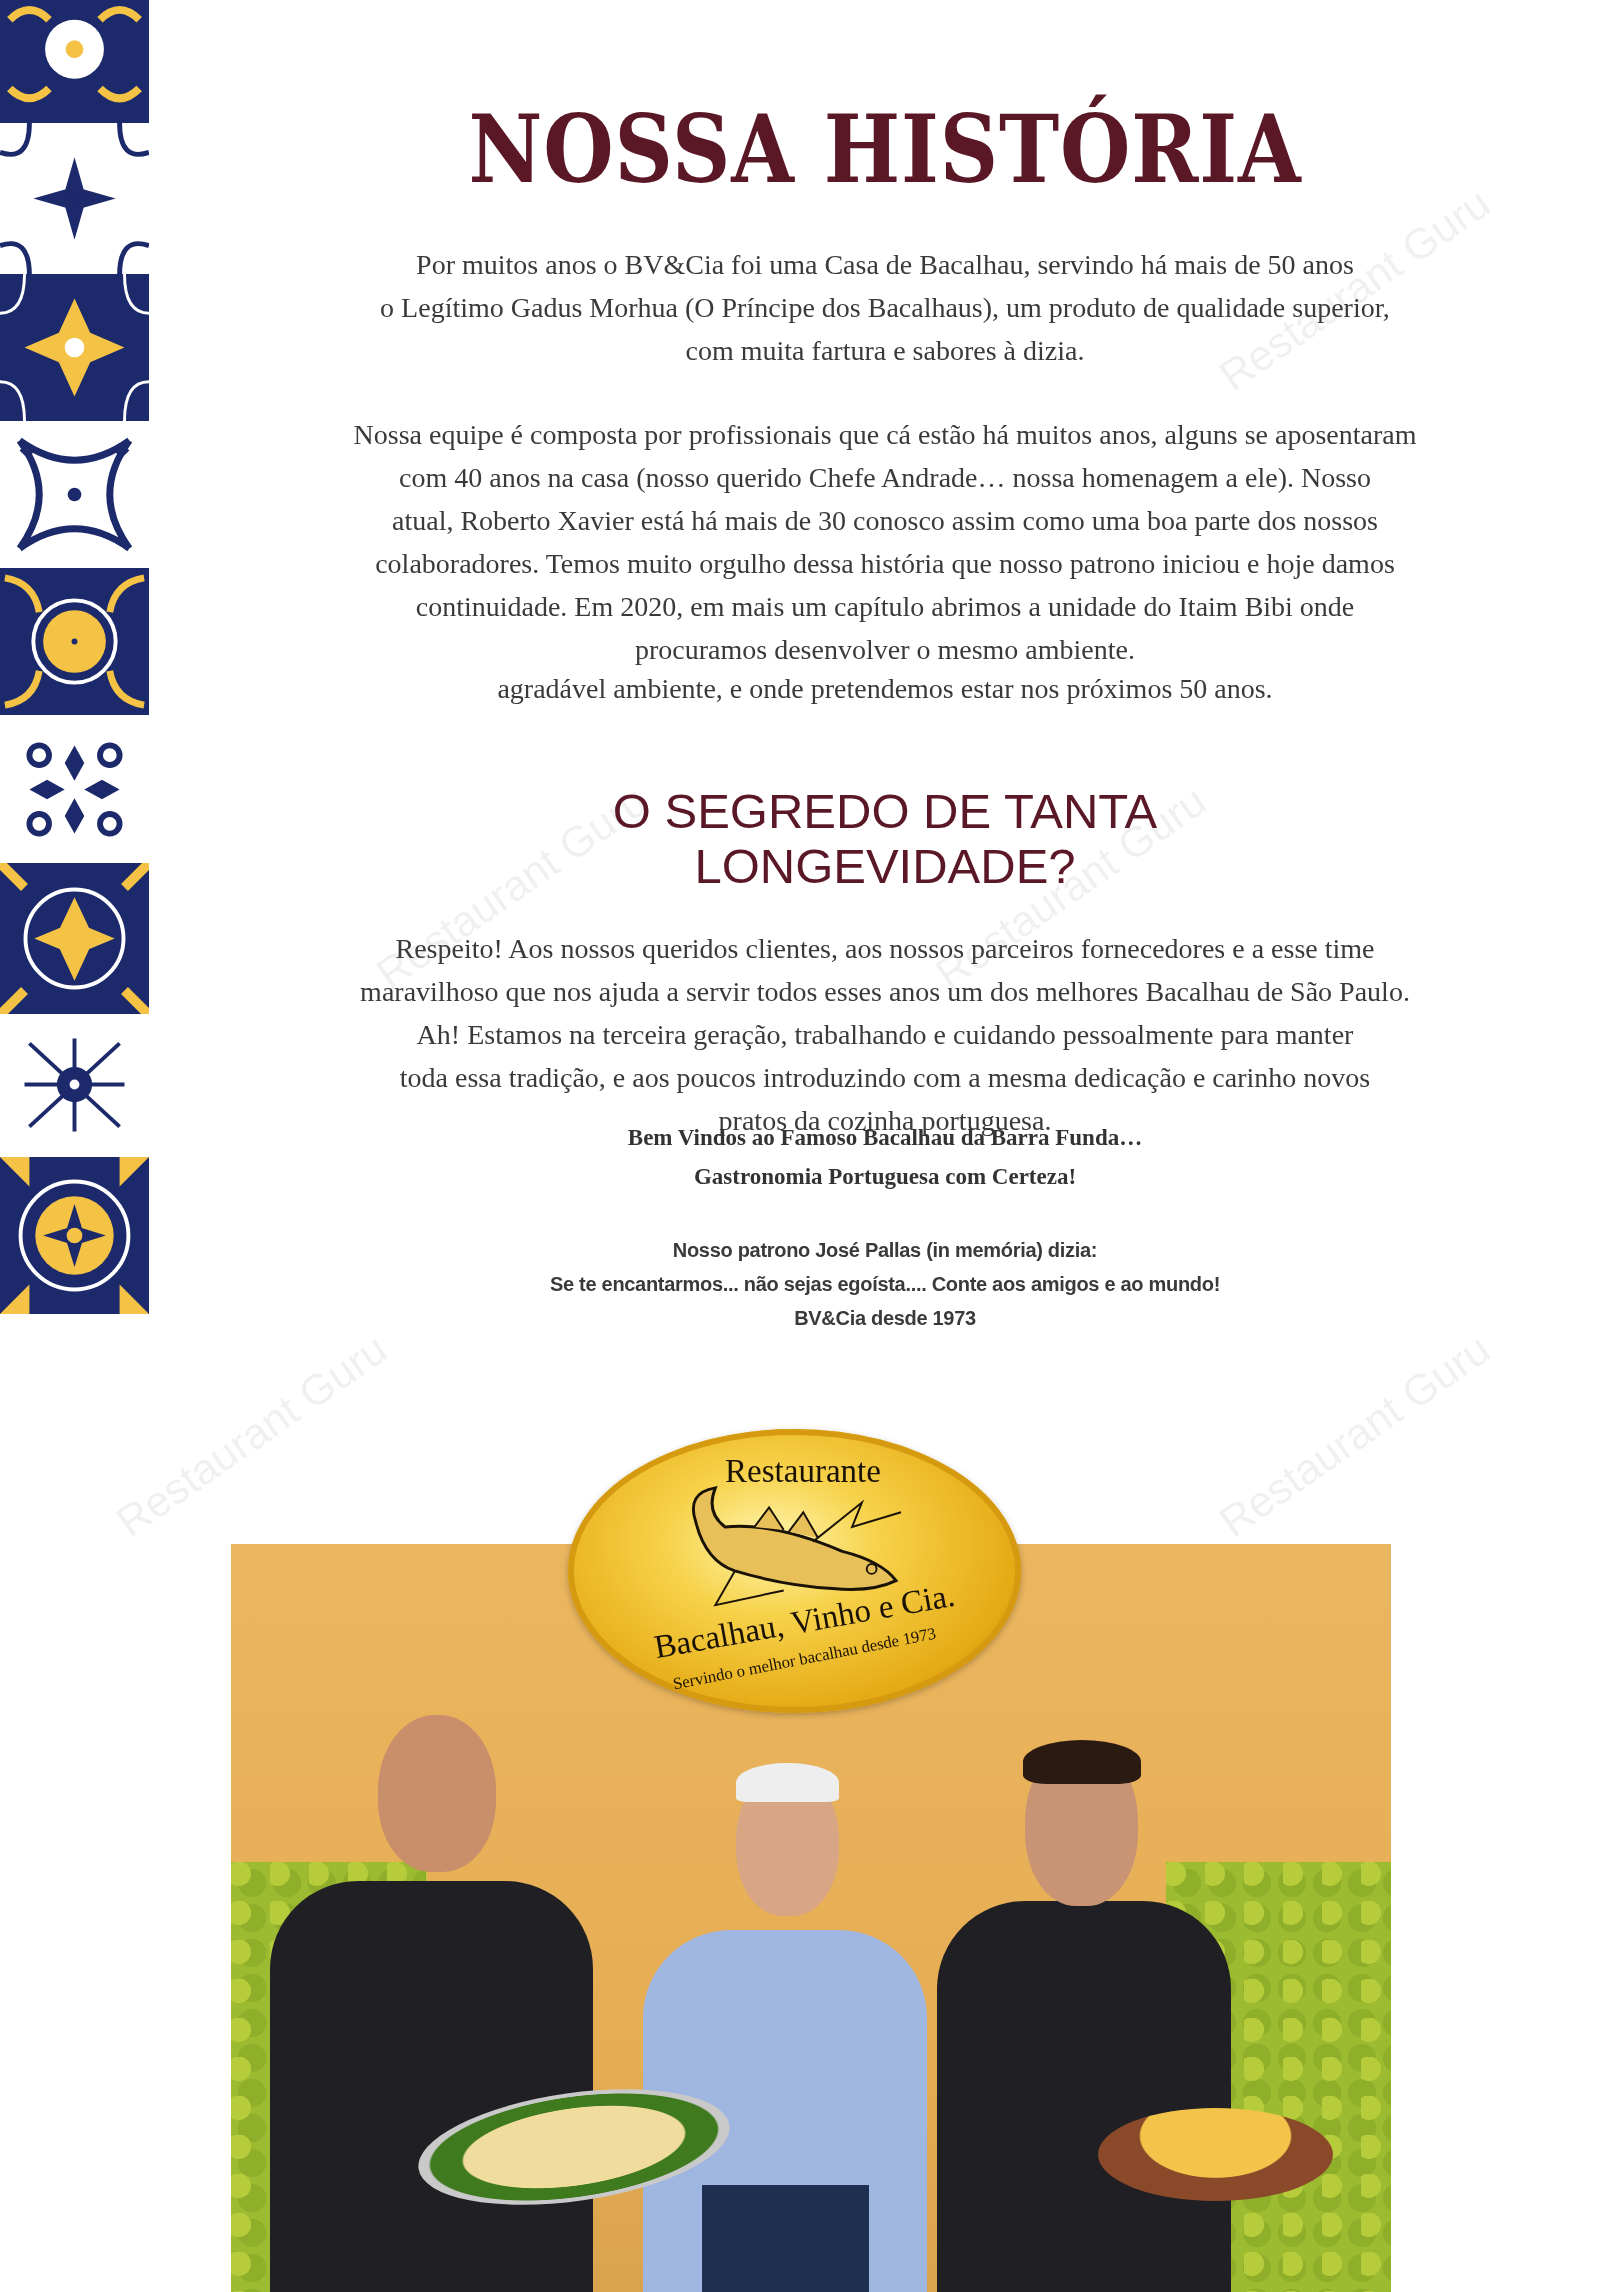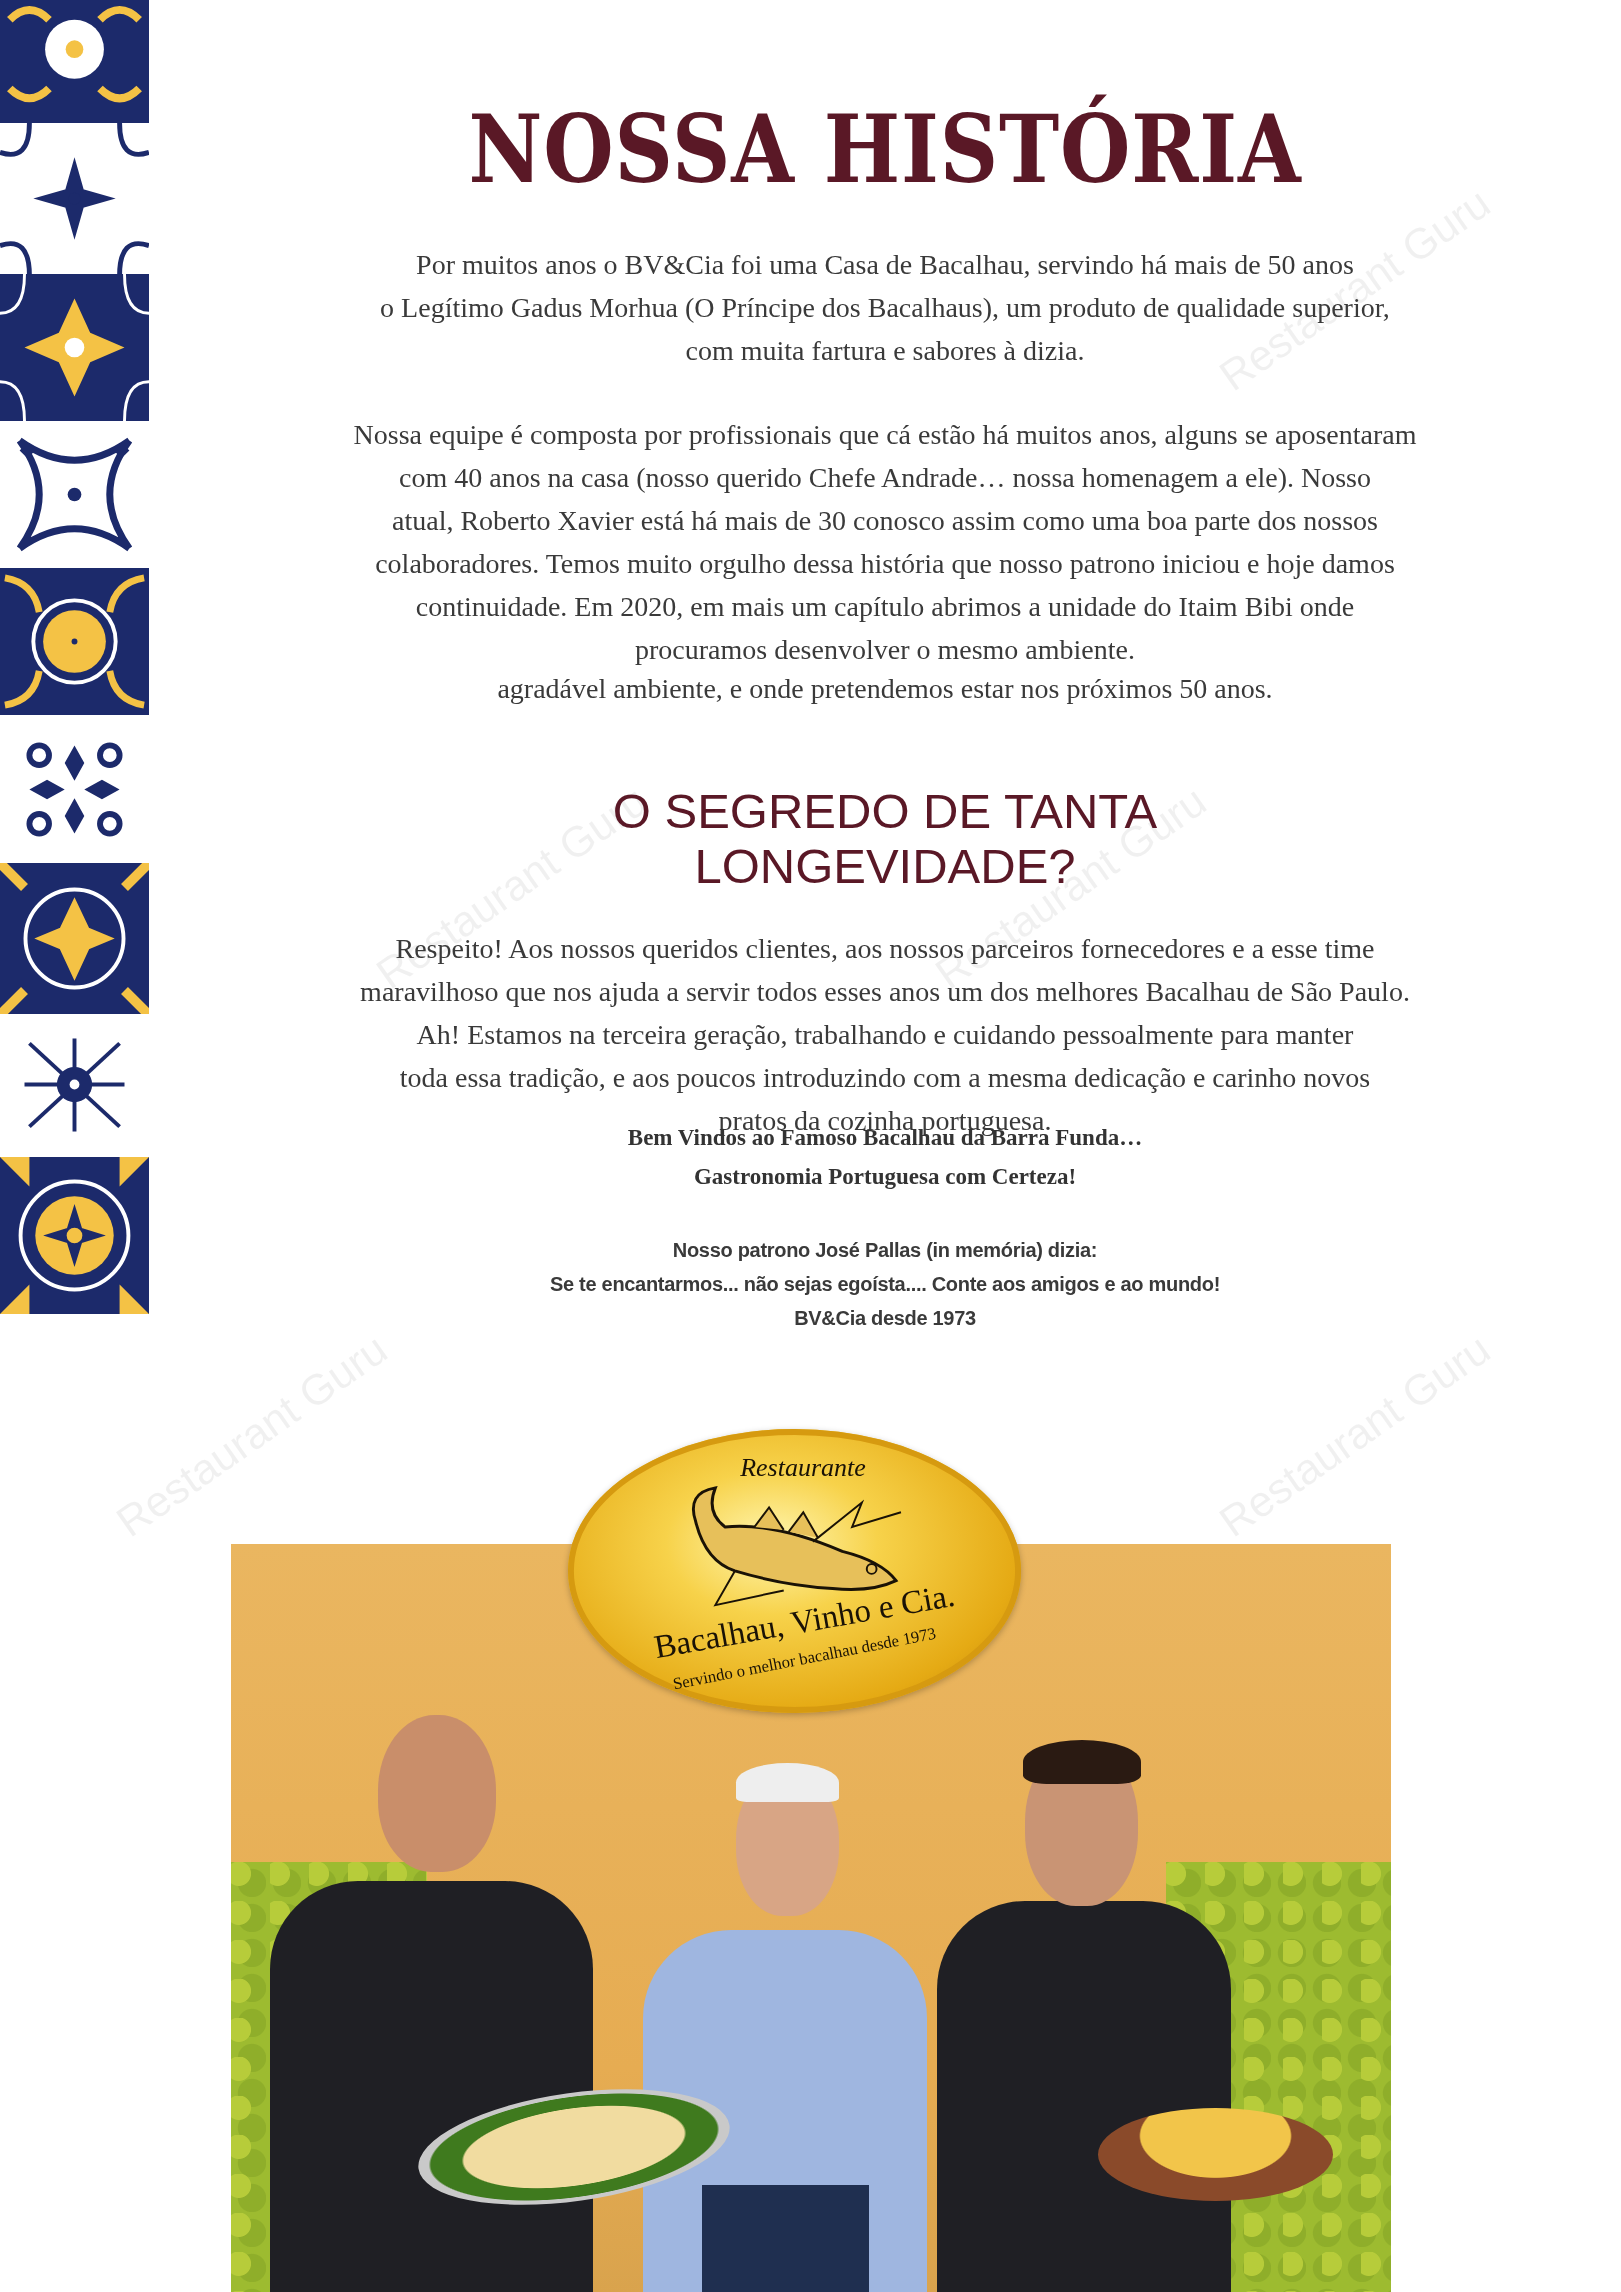--- a/index.html
+++ b/index.html
@@ -72,21 +72,21 @@
   .plate { position: absolute; border-radius: 50%; }
 
   
   .logo {
     position: absolute; left: 568px; top: 1429px; width: 453px; height: 284px;
     border-radius: 50%;
     background: radial-gradient(ellipse at 45% 40%, #fff6b0 0%, #f7d24a 30%, #e5aa14 70%, #b97d06 100%);
     box-shadow: 0 0 0 5.9px #d69a10 inset, 0 2px 5.9px rgba(0,0,0,0.25);
     z-index: 3; text-align: center; font-family: "Liberation Serif", serif; color: #1a1206;
   }
-  .logo-top { position: absolute; left: 17px; right: 0; top: 23.5px; font-size: 26px; font-style: italic; }
+  .logo-top { position: absolute; left: 17px; right: 0; top: 23.5px; font-size: 33px; }
   .logo-name { position: absolute; left: 59px; right: 39px; top: 174px; font-size: 33px; transform: rotate(-10deg); }
   .logo-tag { position: absolute; left: 69px; right: 49px; top: 220px; font-size: 16.7px; transform: rotate(-11deg); }
   .logo-fish { position: absolute; left: 108px; top: 54px; width: 235px; height: 127px; }
 </style>
 </head>
 <body>
 
 <div class="tiles">
   <div class="tile" style="top:0;height:123px">
     <svg viewBox="0 0 152 125" preserveAspectRatio="none">

